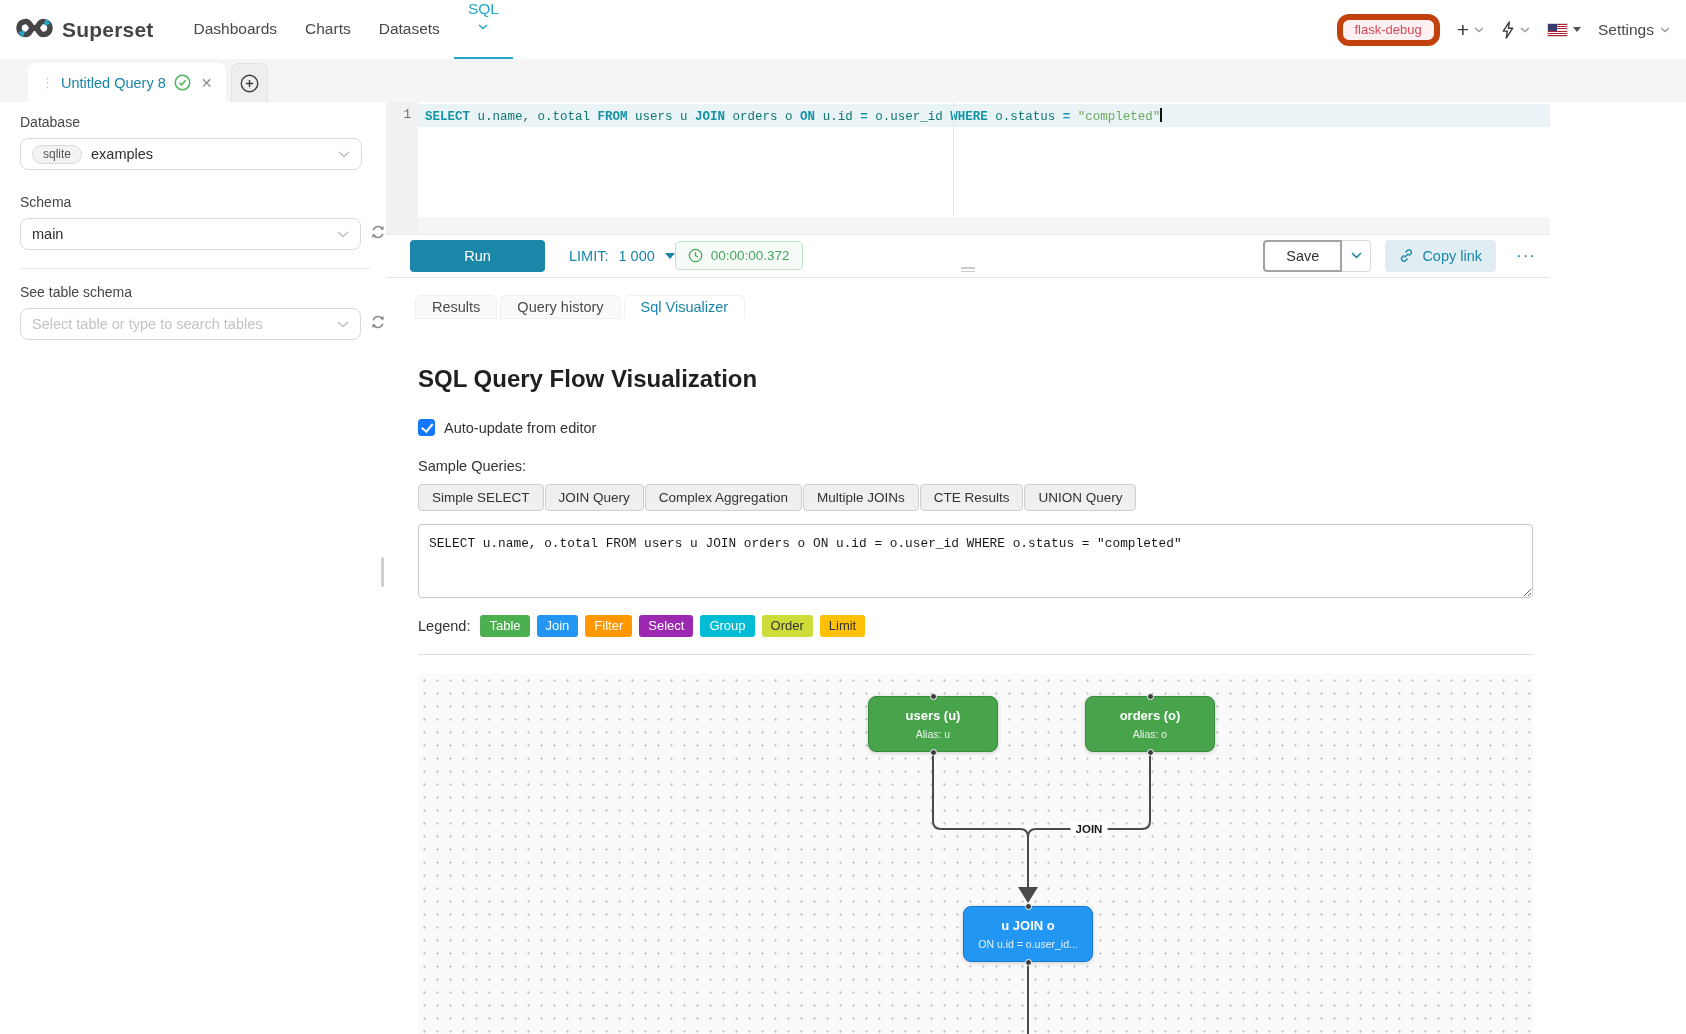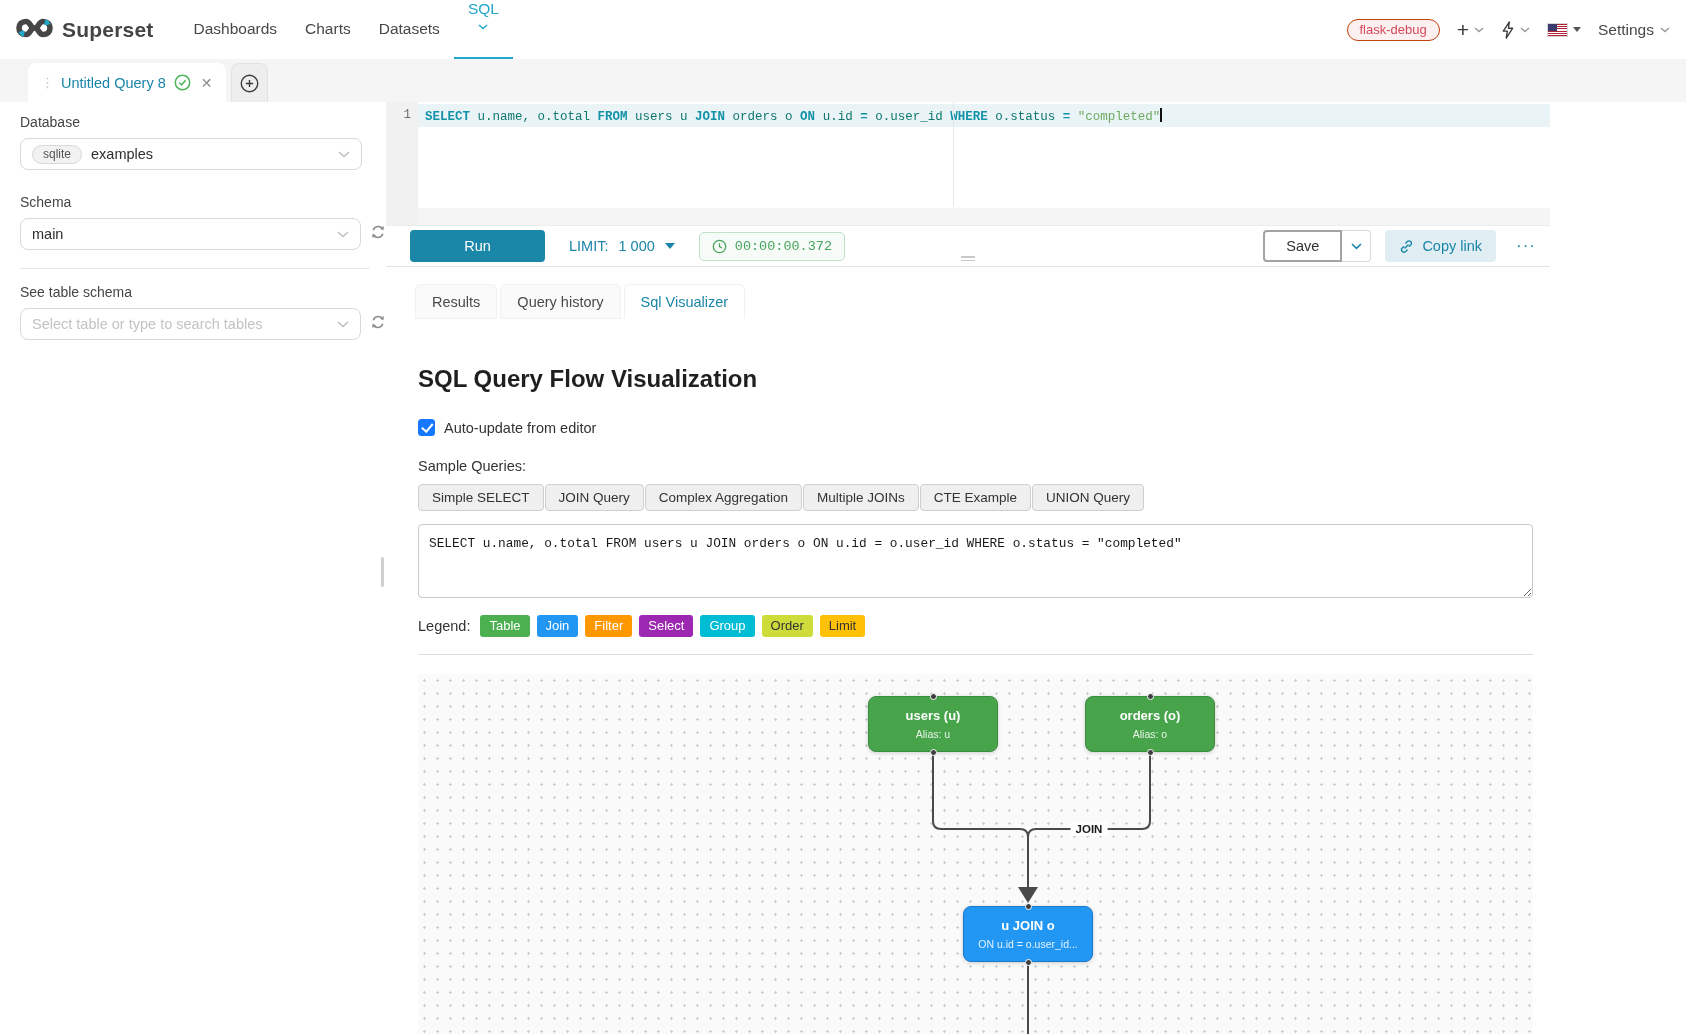--- a/index.html
+++ b/index.html
@@ -8,21 +8,21 @@
 
   
   .navbar { height:59px; display:flex; align-items:stretch; padding:0 16px 0 16px; background:#fff; position:relative; }
   .brand { display:flex; align-items:center; gap:9px; margin-right:26px; }
   .brand-name { font-size:21px; font-weight:bold; color:#444; letter-spacing:.2px; }
   .nav-items { display:flex; align-items:stretch; }
   .nav-item { display:flex; align-items:center; gap:6px; padding:0 14px; font-size:15.5px; color:#484848;
     border-bottom:2.5px solid transparent; cursor:pointer; }
   .nav-item.active { color:#20a7c9; border-bottom-color:#20a7c9;flex-direction:column; }
   .nav-right { margin-left:auto; display:flex; align-items:center; gap:17px; }
-  .env-pill { font-size:13px; color:#d5495c; background:#fdf0f0; border:1px solid #c2410c; border-radius:12px;
+  .env-pill { font-size:13px; color:#d5495c; background:#fdf0f0; border:6px solid #c2410c; border-radius:12px;
     padding:2px 12px 3px; }
   .nav-ico { display:flex; align-items:center; gap:5px; cursor:pointer; color:#484848; }
   .plus-glyph { font-size:21px; line-height:1; color:#3b3b3b; }
   .flag { width:21px; height:14px; position:relative; border:1px solid #d8d8d8;
     background:repeating-linear-gradient(180deg,#b22234 0 1.1px,#fff 1.1px 2.2px); }
   .flag::after { content:""; position:absolute; left:0; top:0; width:9px; height:7px; background:#3c3b6e; }
   .tri-down { width:0; height:0; border-left:4px solid transparent; border-right:4px solid transparent; border-top:5px solid #555; }
   .settings { display:flex; align-items:center; gap:6px; font-size:15.5px; color:#484848; cursor:pointer; }
 
   
@@ -68,39 +68,39 @@
   .cursor { display:inline-block; width:1.5px; height:14px; background:#111; vertical-align:-2px; }
   .print-margin { position:absolute; left:567px; top:0; bottom:18px; width:1px; background:#e6e6e6; }
   .hscroll-strip { position:absolute; left:32px; right:0; bottom:0; height:17px; background:#f5f5f5; }
 
   
   .toolbar { height:48px; border-top:1px solid #ececec; border-bottom:1px solid #e4e4e4; display:flex; align-items:center;
     padding:0 8px 0 24px; position:relative; }
   .run-btn { width:135px; height:32px; background:#1a86a8; color:#fff; font-size:14.5px; border:none; border-radius:4px; cursor:pointer; }
   .limit { display:flex; align-items:center; gap:10px; margin-left:24px; color:#1a85a8; font-size:14.5px; cursor:pointer; }
   .limit-caret { width:0; height:0; border-left:5px solid transparent; border-right:5px solid transparent; border-top:6px solid #1a85a8; }
-  .timer { margin-left:24px; display:flex; align-items:center; gap:8px; height:29px; padding:10px 12px;
+  .timer { display:flex; align-items:center; gap:8px; height:29px; padding:10px 12px;
     border:1px solid #bfe3c8; background:#f6fbf7; border-radius:5px; color:#47a45f;
-    font-family:Liberation Mono, monospace; font-size:13.5px; }
+    font-family:Liberation Sans, sans-serif; font-size:13.5px; }
   .tb-right { margin-left:auto; display:flex; align-items:center; gap:14px; }
   .save-group { display:flex; }
   .save-btn { height:32px; padding:0 21px; background:#fff; border:2px solid #a3a3a3; border-radius:4px 0 0 4px;
     font-size:14.5px; color:#333; cursor:pointer; }
   .save-caret-btn { height:32px; width:29px; background:#fff; border:1px solid #d9d9d9; border-left:none;
     border-radius:0 4px 4px 0; display:flex; align-items:center; justify-content:center; cursor:pointer; }
   .copylink-btn { height:32px; display:flex; align-items:center; gap:8px; padding:0 14px; background:#e0eef4;
     border:none; border-radius:4px; color:#1a85a8; font-size:14.5px; cursor:pointer; }
   .more-btn { color:#1a85a8; font-size:17px; letter-spacing:1px; padding:0 6px; cursor:pointer; }
   .pane-grip { position:absolute; left:50%; bottom:3px; transform:translateX(-50%); width:14px; cursor:row-resize; }
   .pane-grip i { display:block; height:1.5px; background:#c9c9c9; margin:2px 0; }
 
   
   .south { flex:1; position:relative; }
   .rtabs { display:flex; gap:3px; margin:17px 0 0 29px; }
-  .rtab { height:35px; display:flex; align-items:center; padding:0 16px; font-size:14.5px; color:#4a4a4a;
+  .rtab { height:24px; display:flex; align-items:center; padding:0 16px; font-size:14.5px; color:#4a4a4a;
     background:#fafafa; border:1px solid #f0f0f0; border-radius:6px 6px 0 0; cursor:pointer; }
   .rtab.active { background:#fff; border-color:#f0f0f0; border-bottom-color:#fff; color:#1a85a8; }
 
   .south-content { padding:0 17px 0 32px; }
   .viz-title { margin-top:46px; font-size:24px; font-weight:bold; color:#1f1f1f; }
   .chk-row { margin-top:26px; display:flex; align-items:center; gap:9px; }
   .checkbox { width:17px; height:17px; background:#1677ff; border-radius:3.5px; position:relative; cursor:pointer; }
   .checkbox::after { content:""; position:absolute; left:5.5px; top:2.2px; width:4.5px; height:8.5px;
     border:solid #fff; border-width:0 2px 2px 0; transform:rotate(40deg); }
   .chk-label { font-size:14.5px; color:#333; }
@@ -324,21 +324,21 @@
           <span class="checkbox" id="auto-chk"></span>
           <span class="chk-label">Auto-update from editor</span>
         </div>
 
         <div class="samples-label">Sample Queries:</div>
         <div class="sample-btns">
             <button class="sample-btn">Simple SELECT</button>
             <button class="sample-btn">JOIN Query</button>
             <button class="sample-btn">Complex Aggregation</button>
             <button class="sample-btn">Multiple JOINs</button>
-            <button class="sample-btn">CTE Example</button>
+            <button class="sample-btn">CTE Results</button>
             <button class="sample-btn">UNION Query</button>
           </div>
 
         <textarea class="sql-box" spellcheck="false" style="">SELECT u.name, o.total FROM users u JOIN orders o ON u.id = o.user_id WHERE o.status = "completed"</textarea>
 
         <div class="legend-row">
           <span class="legend-label">Legend:</span>
           <span id="legend-badges" style="display:flex;gap:7px;">
               <span class="badge" style="background: rgb(76, 175, 80); color: rgb(255, 255, 255);">Table</span>
               <span class="badge" style="background: rgb(33, 150, 243); color: rgb(255, 255, 255);">Join</span>

